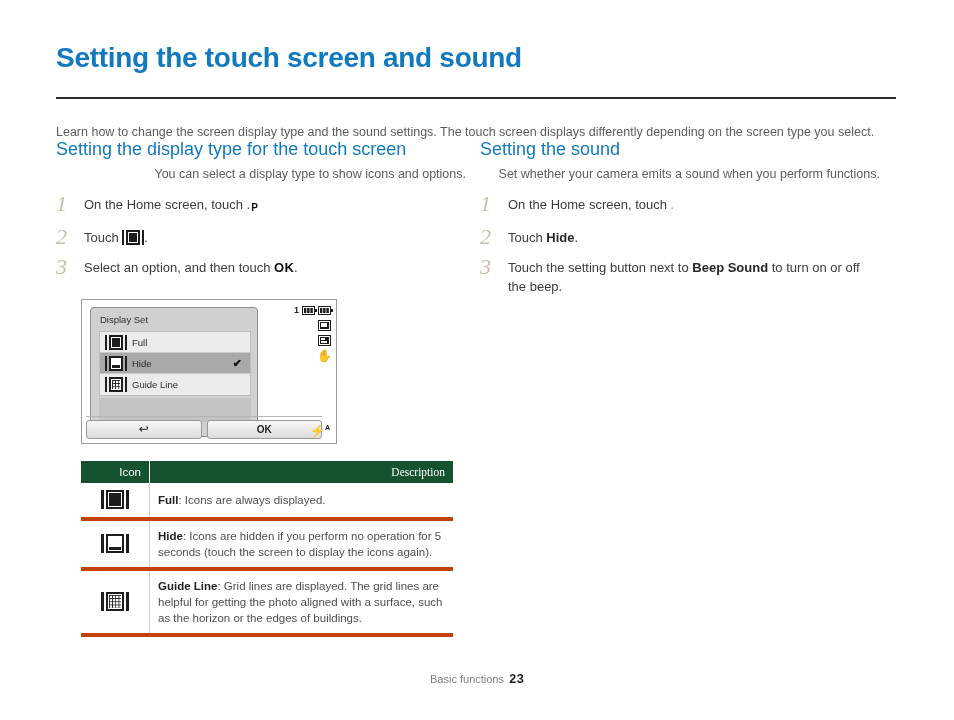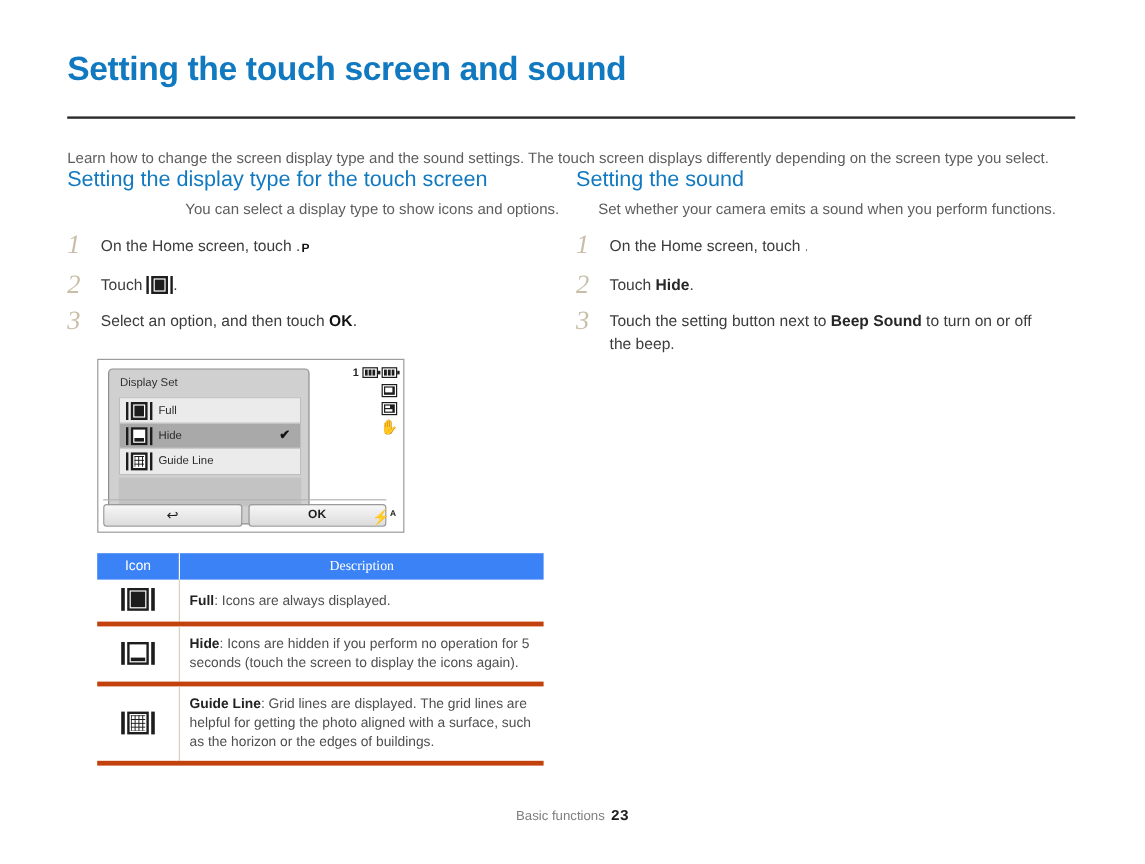--- a/index.html
+++ b/index.html
@@ -377,25 +377,25 @@
   
   .tbl {
     position: absolute;
     left: 81px;
     top: 461px;
     width: 372px;
     border-collapse: collapse;
     font-size: 11.5px;
   }
   .tbl th {
-    background: #3b82f6;
+    background: #14532d;
     color: #ffffff;
     font-weight: normal;
     font-size: 11.5px;
-    text-align: center;
+    text-align: right;
     padding: 4px 8px;
     border-right: 1px solid #ffffff;
     line-height: 14px;
   }
   .tbl th:last-child { border-right: none; font-family: Liberation Serif, serif; }
   .tbl th.c-icon { width: 52px; }
   .tbl td {
     border-bottom: 4px solid #c2410c;
     padding: 7px 8px;
     vertical-align: middle;

